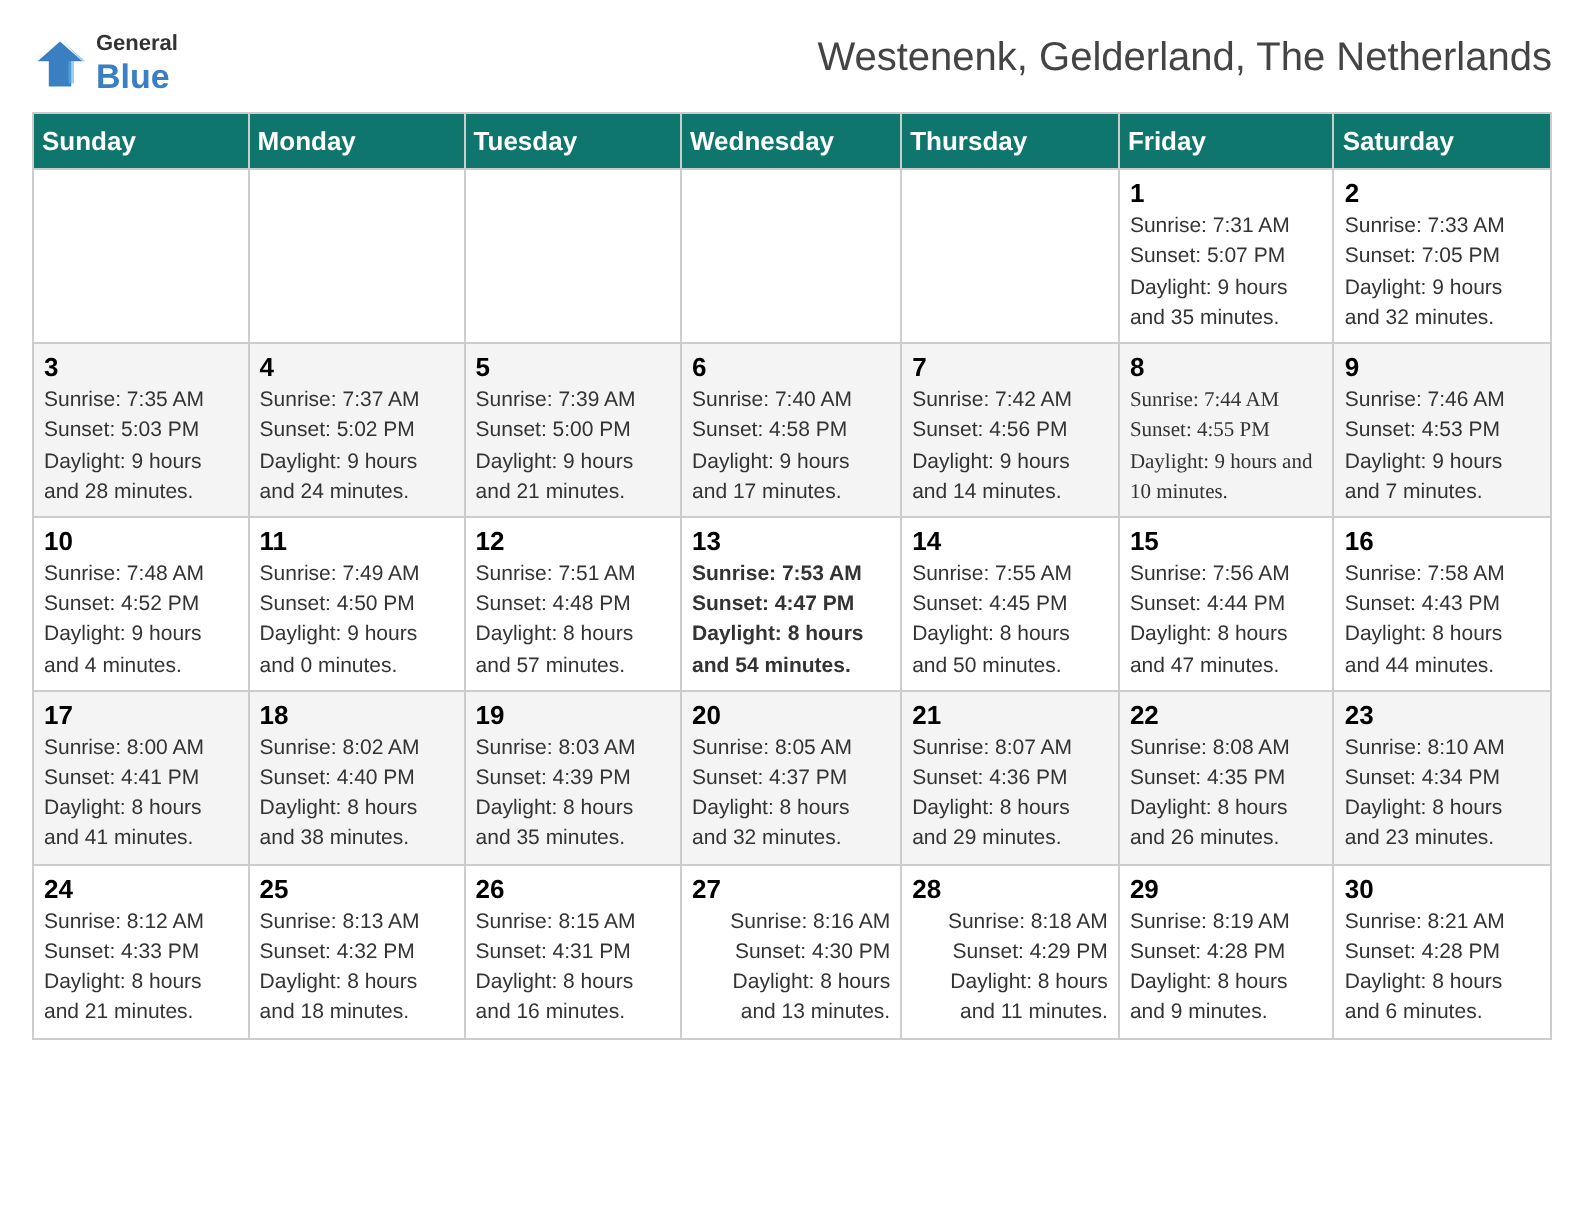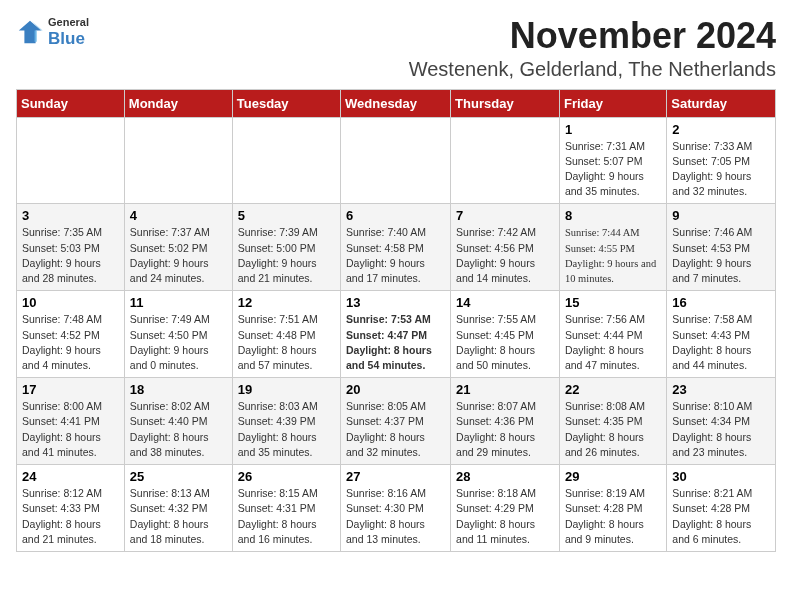--- a/index.html
+++ b/index.html
@@ -38,21 +38,21 @@
       font-size: 20px;
       color: #444;
       margin-top: 2px;
     }
     .calendar {
       width: 100%;
       border-collapse: collapse;
       font-size: 11px;
     }
     .calendar th {
-      background: #b91c1c;
+      background: #0f766e;
       color: #fff;
       padding: 6px 4px;
       text-align: left;
       font-size: 13px;
       font-weight: bold;
       border: 1px solid #ccc;
     }
     .calendar td {
       border: 1px solid #ccc;
       vertical-align: top;
@@ -87,21 +87,20 @@
     <svg class="logo-icon" viewBox="0 0 40 40" xmlns="http://www.w3.org/2000/svg">
       <polygon points="20,4 36,18 28,18 28,36 12,36 12,18 4,18" fill="#3a7fc1"></polygon>
       <polygon points="22,4 38,18 30,18 30,34 26,34 26,18 36,18" fill="#5ab0e8" opacity="0.6"></polygon>
     </svg>
     <div>
       <div style="font-size:11px;font-weight:bold;color:#333;line-height:1.15;">General</div>
       <div style="font-size:17px;font-weight:bold;color:#3a7fc1;line-height:1.15;">Blue</div>
     </div>
   </div>
   <div class="title-section">
-    <div class="month-title">November 2024</div>
     <div class="location-title">Westenenk, Gelderland, The Netherlands</div>
   </div>
 </div>
 
 <table class="calendar">
   <thead>
     <tr id="header-row">
         <th>Sunday</th>
         <th>Monday</th>
         <th>Tuesday</th>
@@ -277,27 +276,27 @@
 Daylight: 8 hours and 18 minutes.</div>
         </td>
         <td>
           <span class="day-number">26</span>
           <div class="day-info" style="white-space: pre-line;">Sunrise: 8:15 AM
 Sunset: 4:31 PM
 Daylight: 8 hours and 16 minutes.</div>
         </td>
         <td>
           <span class="day-number">27</span>
-          <div class="day-info" style="white-space: pre-line;">Sunrise: 8:16 AM
+          <div class="day-info" style="white-space: pre-line; text-align: right;">Sunrise: 8:16 AM
 Sunset: 4:30 PM
 Daylight: 8 hours and 13 minutes.</div>
         </td>
         <td>
           <span class="day-number">28</span>
-          <div class="day-info" style="white-space: pre-line;">Sunrise: 8:18 AM
+          <div class="day-info" style="white-space: pre-line; text-align: right;">Sunrise: 8:18 AM
 Sunset: 4:29 PM
 Daylight: 8 hours and 11 minutes.</div>
         </td>
         <td>
           <span class="day-number">29</span>
           <div class="day-info" style="white-space: pre-line;">Sunrise: 8:19 AM
 Sunset: 4:28 PM
 Daylight: 8 hours and 9 minutes.</div>
         </td>
         <td>

